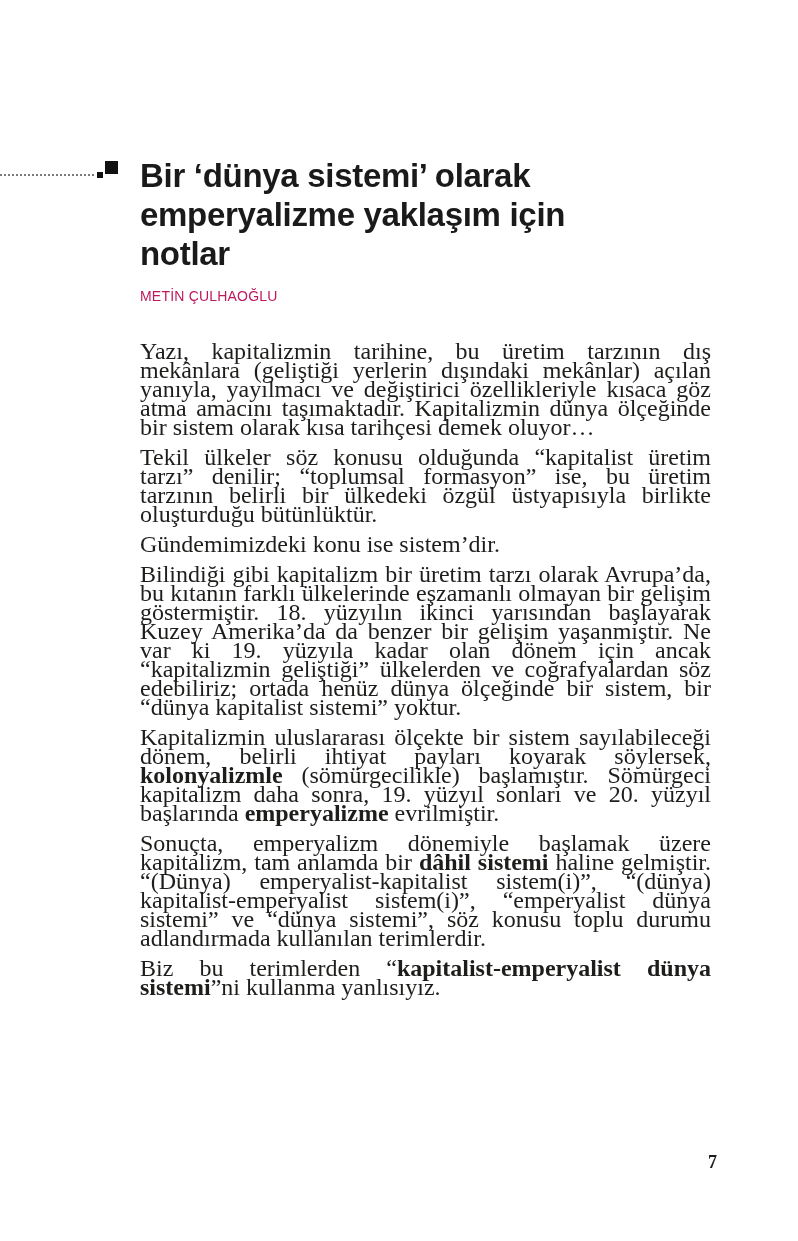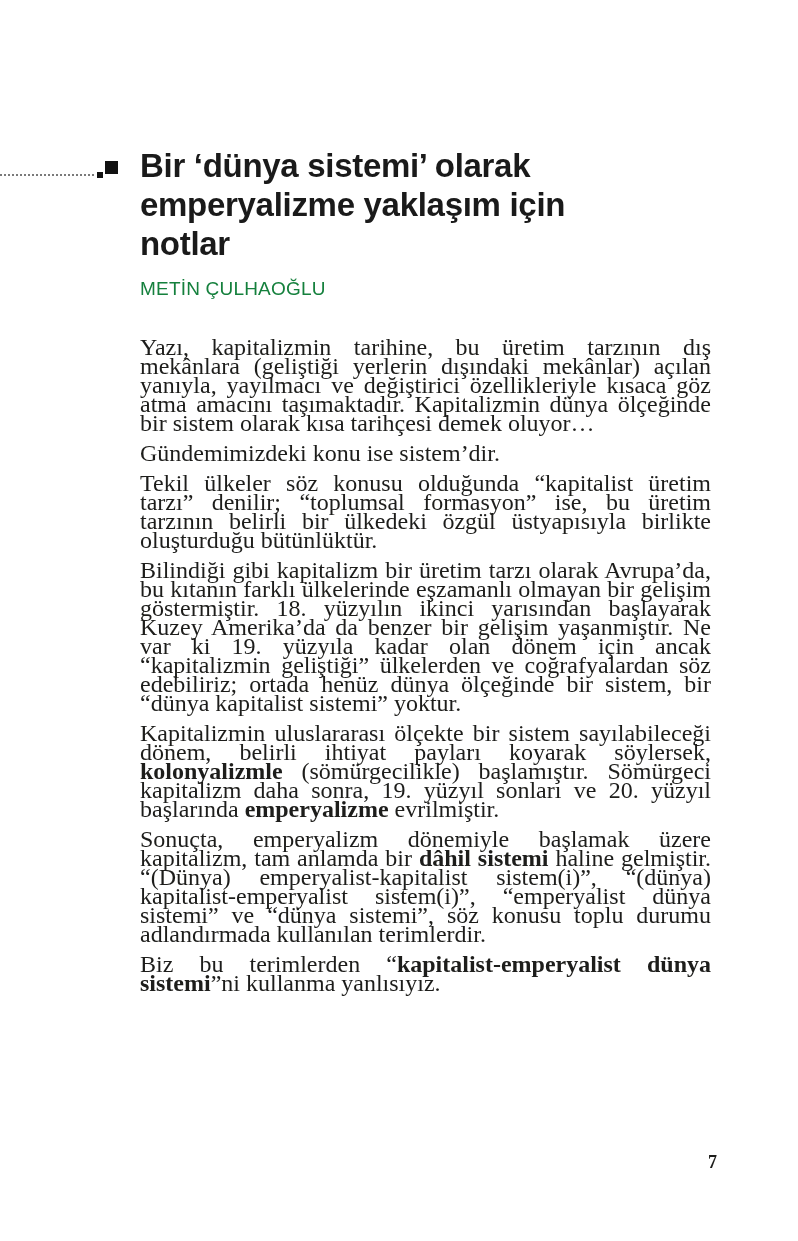--- a/index.html
+++ b/index.html
@@ -34,41 +34,41 @@
     top: 172px;
     left: 97px;
     width: 6px;
     height: 6px;
     background: #111111;
   }
 
   .content {
     position: absolute;
     left: 140px;
-    top: 146px;
+    top: 156px;
     width: 577px;
   }
 
   .title {
     font-family: "Liberation Sans", sans-serif;
     font-weight: 700;
     font-size: 33px;
     line-height: 39px;
     letter-spacing: -0.3px;
     color: #1a1a1a;
     max-width: 492px;
     margin: 0 0 15px 0;
   }
 
   .author {
     font-family: "Liberation Sans", sans-serif;
     font-weight: 400;
-    font-size: 19px;
+    font-size: 14px;
     letter-spacing: 0.2px;
-    color: #15803d;
+    color: #be185d;
     margin: 0 0 38px 0;
   }
 
   .article-body p {
     font-size: 24px;
     line-height: 19px;
     text-align: justify;
     margin: 0 6px 11px 0;
   }
   .article-body strong {
@@ -94,22 +94,22 @@
 <div class="sq-big"></div>
 <div class="sq-small"></div>
 
 <div class="content">
   <h1 class="title">Bir ‘dünya sistemi’ olarak emperyalizme yaklaşım için notlar</h1>
 
   <div class="author">METİN ÇULHAOĞLU</div>
 
   <div class="article-body">
       <p><span>Yazı, kapitalizmin tarihine, bu üretim tarzının dış mekânlara (geliştiği yerlerin dışındaki mekânlar) açılan yanıyla, yayılmacı ve değiştirici özellikleriyle kısaca göz atma amacını taşımaktadır. Kapitalizmin dünya ölçeğinde bir sistem olarak kısa tarihçesi demek oluyor…</span></p>
+      <p><span>Tekil ülkeler söz konusu olduğunda “kapitalist üretim tarzı” denilir; “toplumsal formasyon” ise, bu üretim tarzının belirli bir ülkedeki özgül üstyapısıyla birlikte oluşturduğu bütünlüktür.</span></p>
       <p><span>Gündemimizdeki konu ise sistem’dir.</span></p>
-      <p><span>Tekil ülkeler söz konusu olduğunda “kapitalist üretim tarzı” denilir; “toplumsal formasyon” ise, bu üretim tarzının belirli bir ülkedeki özgül üstyapısıyla birlikte oluşturduğu bütünlüktür.</span></p>
       <p><span>Bilindiği gibi kapitalizm bir üretim tarzı olarak Avrupa’da, bu kıtanın farklı ülkelerinde eşzamanlı olmayan bir gelişim göstermiştir. 18. yüzyılın ikinci yarısından başlayarak Kuzey Amerika’da da benzer bir gelişim yaşanmıştır. Ne var ki 19. yüzyıla kadar olan dönem için ancak “kapitalizmin geliştiği” ülkelerden ve coğrafyalardan söz edebiliriz; ortada henüz dünya ölçeğinde bir sistem, bir “dünya kapitalist sistemi” yoktur.</span></p>
       <p><span>Kapitalizmin uluslararası ölçekte bir sistem sayılabileceği dönem, belirli ihtiyat payları koyarak söylersek, </span><strong>kolonyalizmle</strong><span> (sömürgecilikle) başlamıştır. Sömürgeci kapitalizm daha sonra, 19. yüzyıl sonları ve 20. yüzyıl başlarında </span><strong>emperyalizme</strong><span> evrilmiştir.</span></p>
       <p><span>Sonuçta, emperyalizm dönemiyle başlamak üzere kapitalizm, tam anlamda bir </span><strong>dâhil sistemi</strong><span> haline gelmiştir. “(Dünya) emperyalist-kapitalist sistem(i)”, “(dünya) kapitalist-emperyalist sistem(i)”, “emperyalist dünya sistemi” ve “dünya sistemi”, söz konusu toplu durumu adlandırmada kullanılan terimlerdir.</span></p>
       <p><span>Biz bu terimlerden “</span><strong>kapitalist-emperyalist dünya sistemi</strong><span>”ni kullanma yanlısıyız.</span></p>
     </div>
 </div>
 
 <div class="page-number">7</div>
 
 </body></html>

